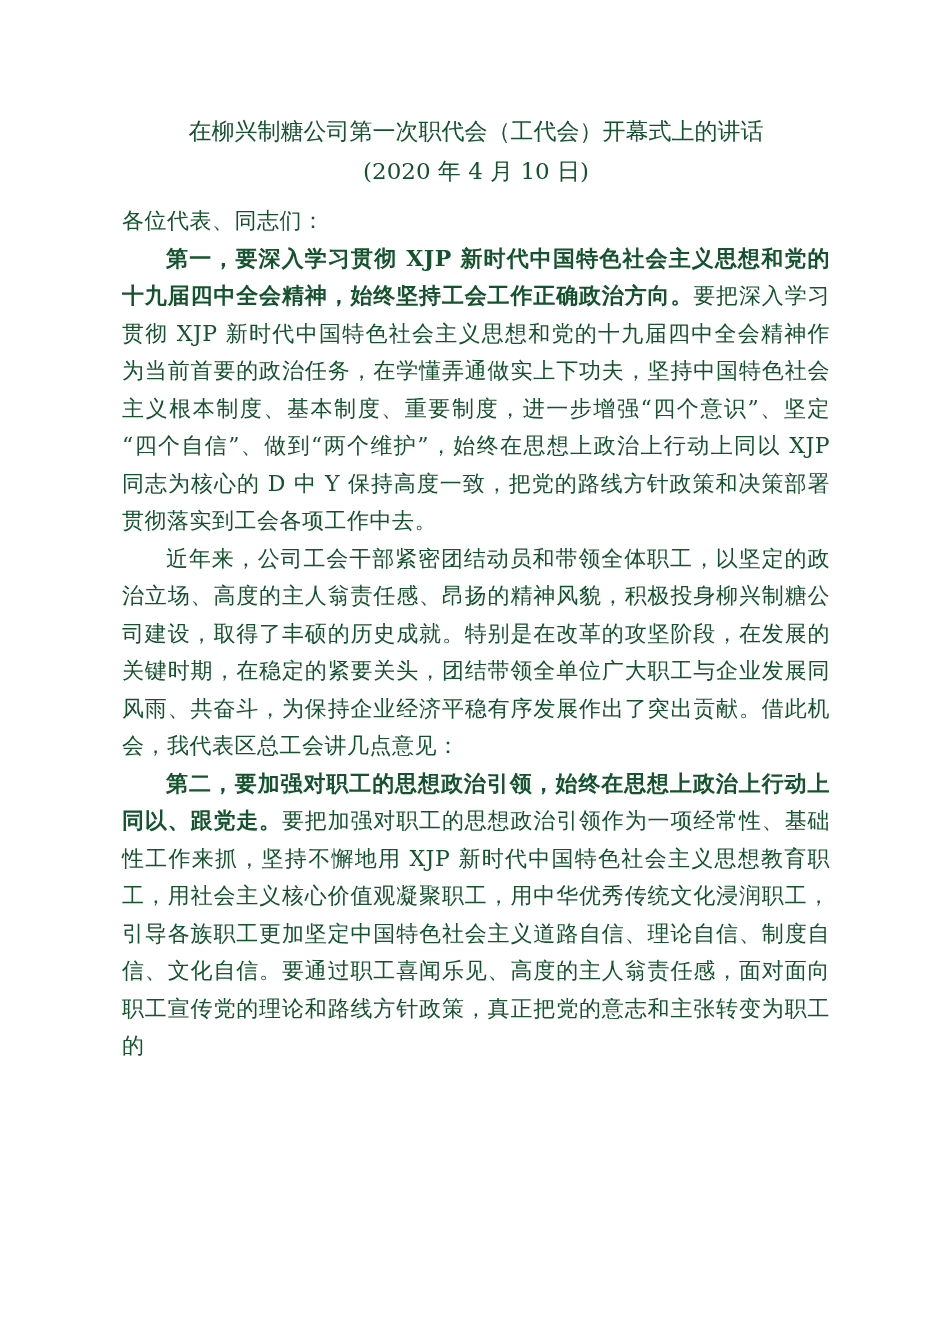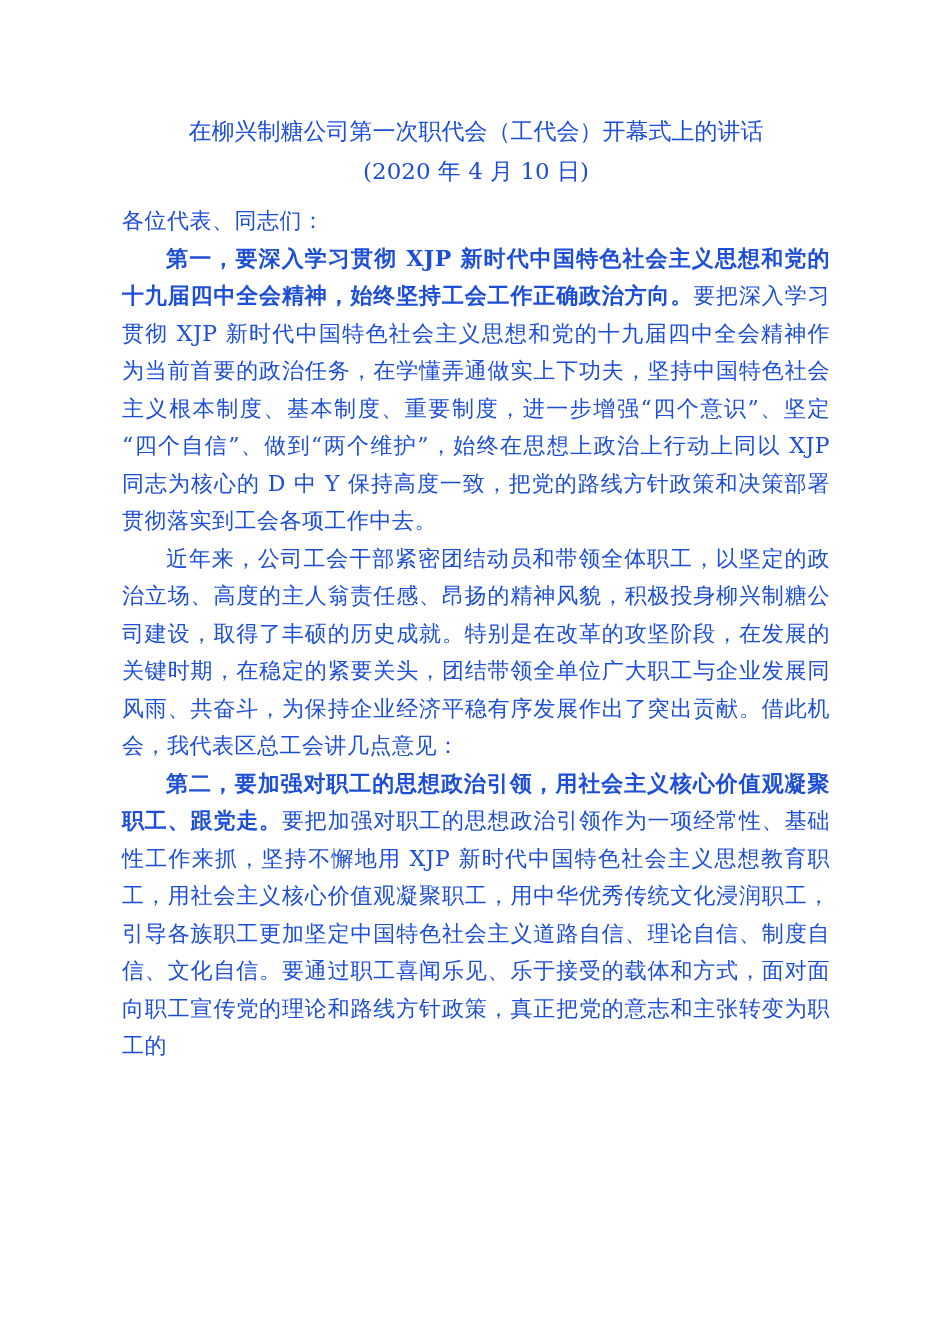--- a/index.html
+++ b/index.html
@@ -7,21 +7,21 @@
     padding: 0;
     background: #ffffff;
   }
   .page {
     position: relative;
     width: 950px;
     height: 1344px;
     background: #ffffff;
     overflow: hidden;
     font-family: "DejaVu Serif", "Liberation Serif", serif;
-    color: #1d4ed8;
+    color: #14532d;
   }
   .doc {
     position: absolute;
     left: 122px;
     top: 111px;
     width: 708px;
   }
   .title-line {
     font-size: 23px;
     font-weight: 400;
@@ -61,17 +61,17 @@
 
     <div class="body-block">
 
       <p><span>各位代表、同志们：</span></p>
 
 
       <p class="indent"><span class="lead-bold">第一，要深入学习贯彻 XJP 新时代中国特色社会主义思想和党的十九届四中全会精神，始终坚持工会工作正确政治方向。</span><span>要把深入学习贯彻 XJP 新时代中国特色社会主义思想和党的十九届四中全会精神作为当前首要的政治任务，在学懂弄通做实上下功夫，坚持中国特色社会主义根本制度、基本制度、重要制度，进一步增强“四个意识”、坚定“四个自信”、做到“两个维护”，始终在思想上政治上行动上同以 XJP 同志为核心的 D 中 Y 保持高度一致，把党的路线方针政策和决策部署贯彻落实到工会各项工作中去。</span></p>
 
       <p class="indent"><span>近年来，公司工会干部紧密团结动员和带领全体职工，以坚定的政治立场、高度的主人翁责任感、昂扬的精神风貌，积极投身柳兴制糖公司建设，取得了丰硕的历史成就。特别是在改革的攻坚阶段，在发展的关键时期，在稳定的紧要关头，团结带领全单位广大职工与企业发展同风雨、共奋斗，为保持企业经济平稳有序发展作出了突出贡献。借此机会，我代表区总工会讲几点意见：</span></p>
 
-      <p class="indent"><span class="lead-bold">第二，要加强对职工的思想政治引领，用社会主义核心价值观凝聚职工、跟党走。</span><span>要把加强对职工的思想政治引领作为一项经常性、基础性工作来抓，坚持不懈地用 XJP 新时代中国特色社会主义思想教育职工，用社会主义核心价值观凝聚职工，用中华优秀传统文化浸润职工，引导各族职工更加坚定中国特色社会主义道路自信、理论自信、制度自信、文化自信。要通过职工喜闻乐见、乐于接受的载体和方式，面对面向职工宣传党的理论和路线方针政策，真正把党的意志和主张转变为职工的</span></p>
+      <p class="indent"><span class="lead-bold">第二，要加强对职工的思想政治引领，始终在思想上政治上行动上同以、跟党走。</span><span>要把加强对职工的思想政治引领作为一项经常性、基础性工作来抓，坚持不懈地用 XJP 新时代中国特色社会主义思想教育职工，用社会主义核心价值观凝聚职工，用中华优秀传统文化浸润职工，引导各族职工更加坚定中国特色社会主义道路自信、理论自信、制度自信、文化自信。要通过职工喜闻乐见、高度的主人翁责任感，面对面向职工宣传党的理论和路线方针政策，真正把党的意志和主张转变为职工的</span></p>
 
     </div>
   </div>
 </div>
 
 </body></html>

